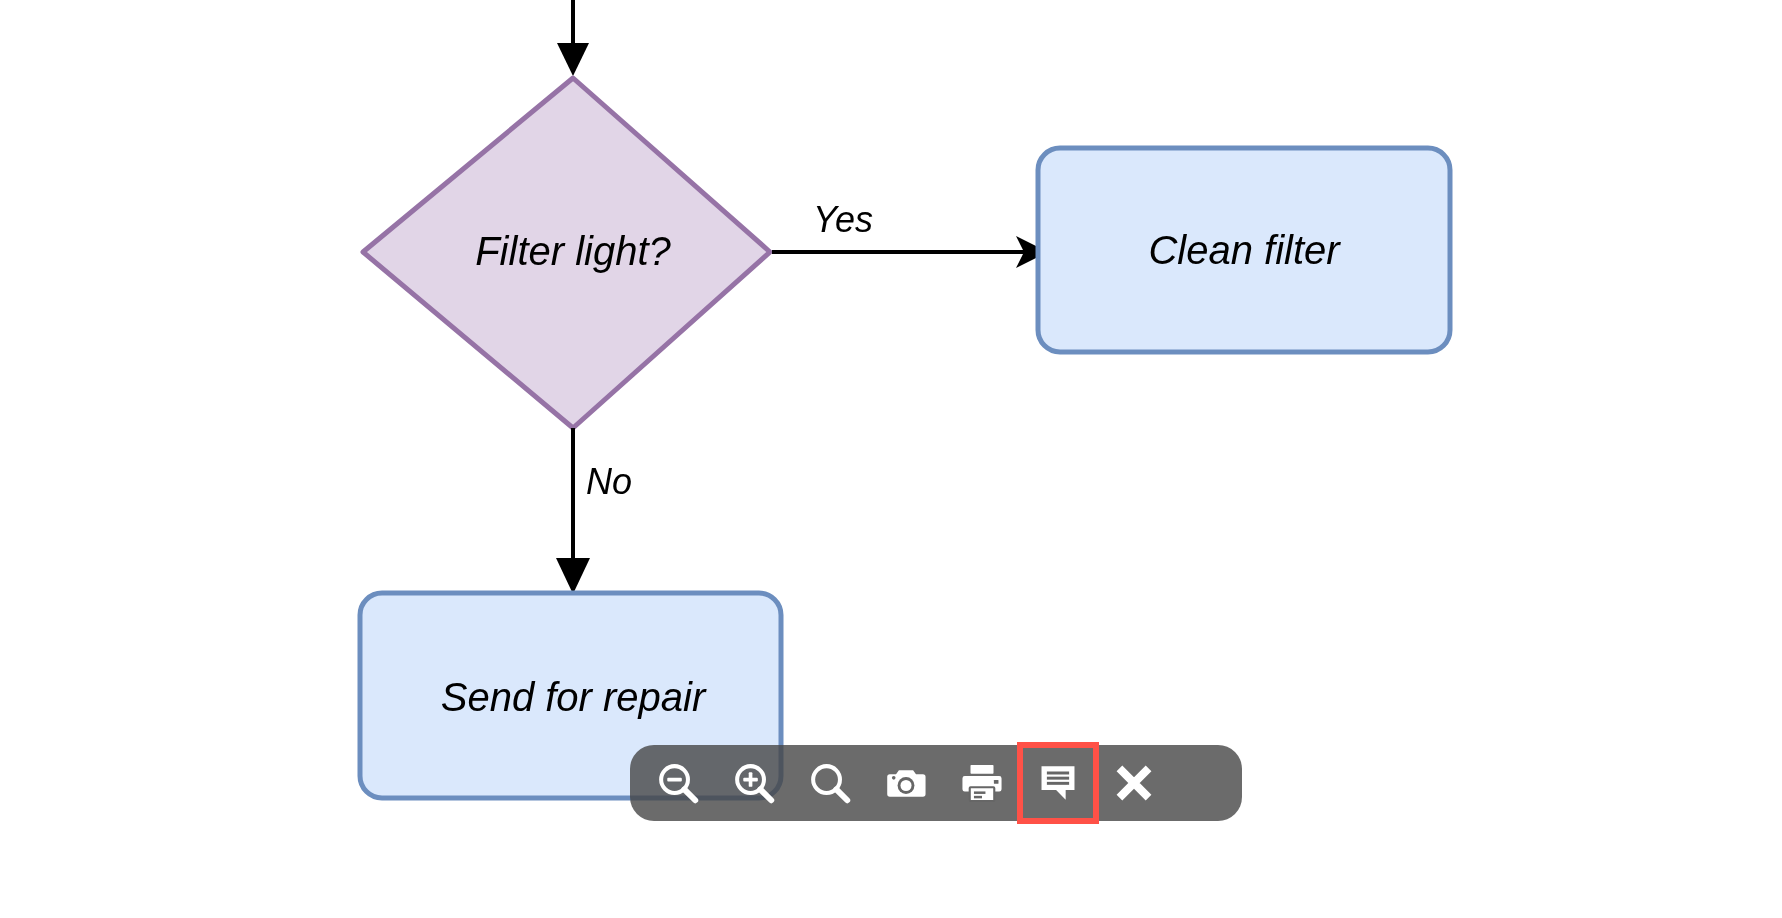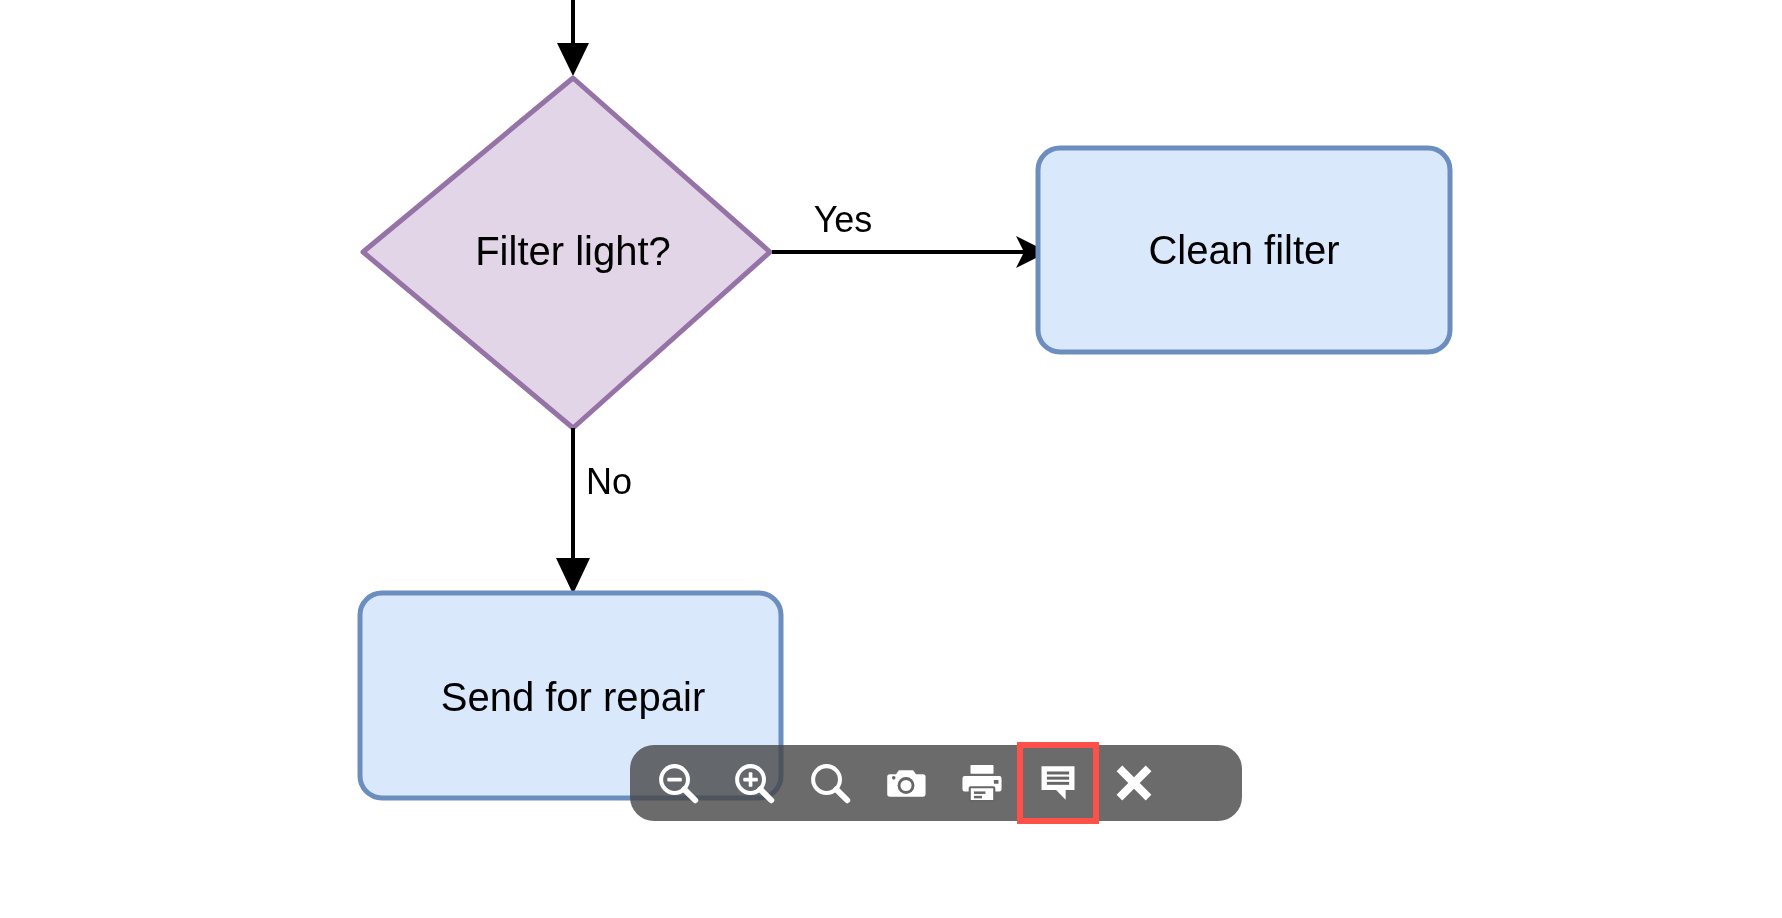--- a/index.html
+++ b/index.html
@@ -14,20 +14,21 @@
     overflow: hidden;
     position: relative;
   }
 
   #canvas {
     position: absolute;
     left: 0; top: 0;
     width: 1782px;
     height: 854px;
     background: #ffffff;
+    font-style: italic;
   }
 
   .diagram-svg {
     position: absolute;
     left: 0; top: 0;
     width: 1782px;
     height: 918px;
   }
 
   .node-label {

